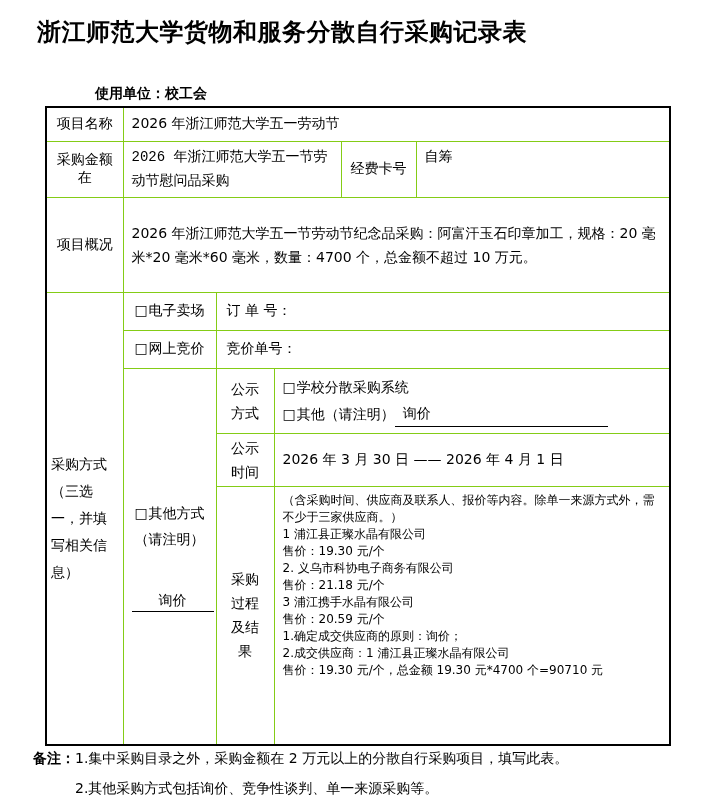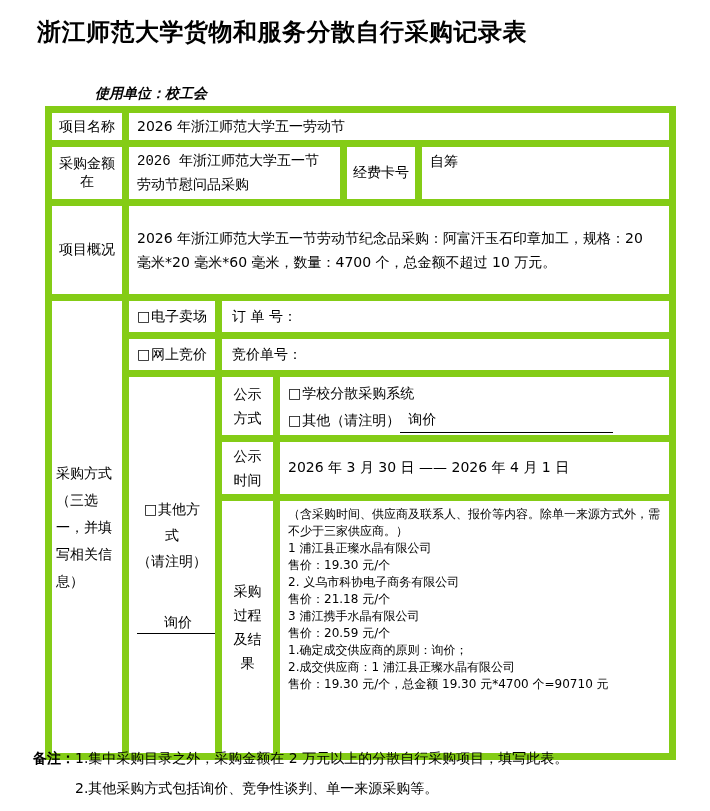--- a/index.html
+++ b/index.html
@@ -5,29 +5,29 @@
   html,body { margin:0; padding:0; }
   body {
     width:710px; height:811px; background:#ffffff; position:relative;
     font-family:"DejaVu Sans","Liberation Sans",sans-serif; color:#000;
   }
   .doc-title {
     position:absolute; top:16px; left:0; width:564px;
     text-align:center; font-size:24px; font-weight:bold; letter-spacing:0.5px;
   }
   .using-unit {
-    position:absolute; top:85px; left:95px; font-size:14px; font-weight:bold;font-style:italic;
+    position:absolute; top:85px; left:95px; font-size:14px; font-weight:bold;
   }
   table.record-table {
     position:absolute; top:106px; left:45px; width:624px;
     border-collapse:collapse; table-layout:fixed;
     border:2px solid #000;
   }
   td {
-    border:7px solid #84cc16; font-size:14px; vertical-align:middle;
+    border:1px solid #84cc16; font-size:14px; vertical-align:middle;
     padding:2px 8px; overflow:hidden;margin-top:10px;
   }
   td.lbl { text-align:center; padding:2px 3px; }
   td.val { text-align:left; }
   .overview-val { line-height:24px; }
   .fund-val { line-height:24px;font-family:Liberation Mono, monospace; }
   .method-lbl { text-align:left; line-height:27px; white-space:pre-line; padding-left:4px; }
   .sub-lbl { text-align:center; line-height:24px; white-space:pre-line; }
   .other-cell { text-align:center; }
   .other-lines { line-height:26px; }

